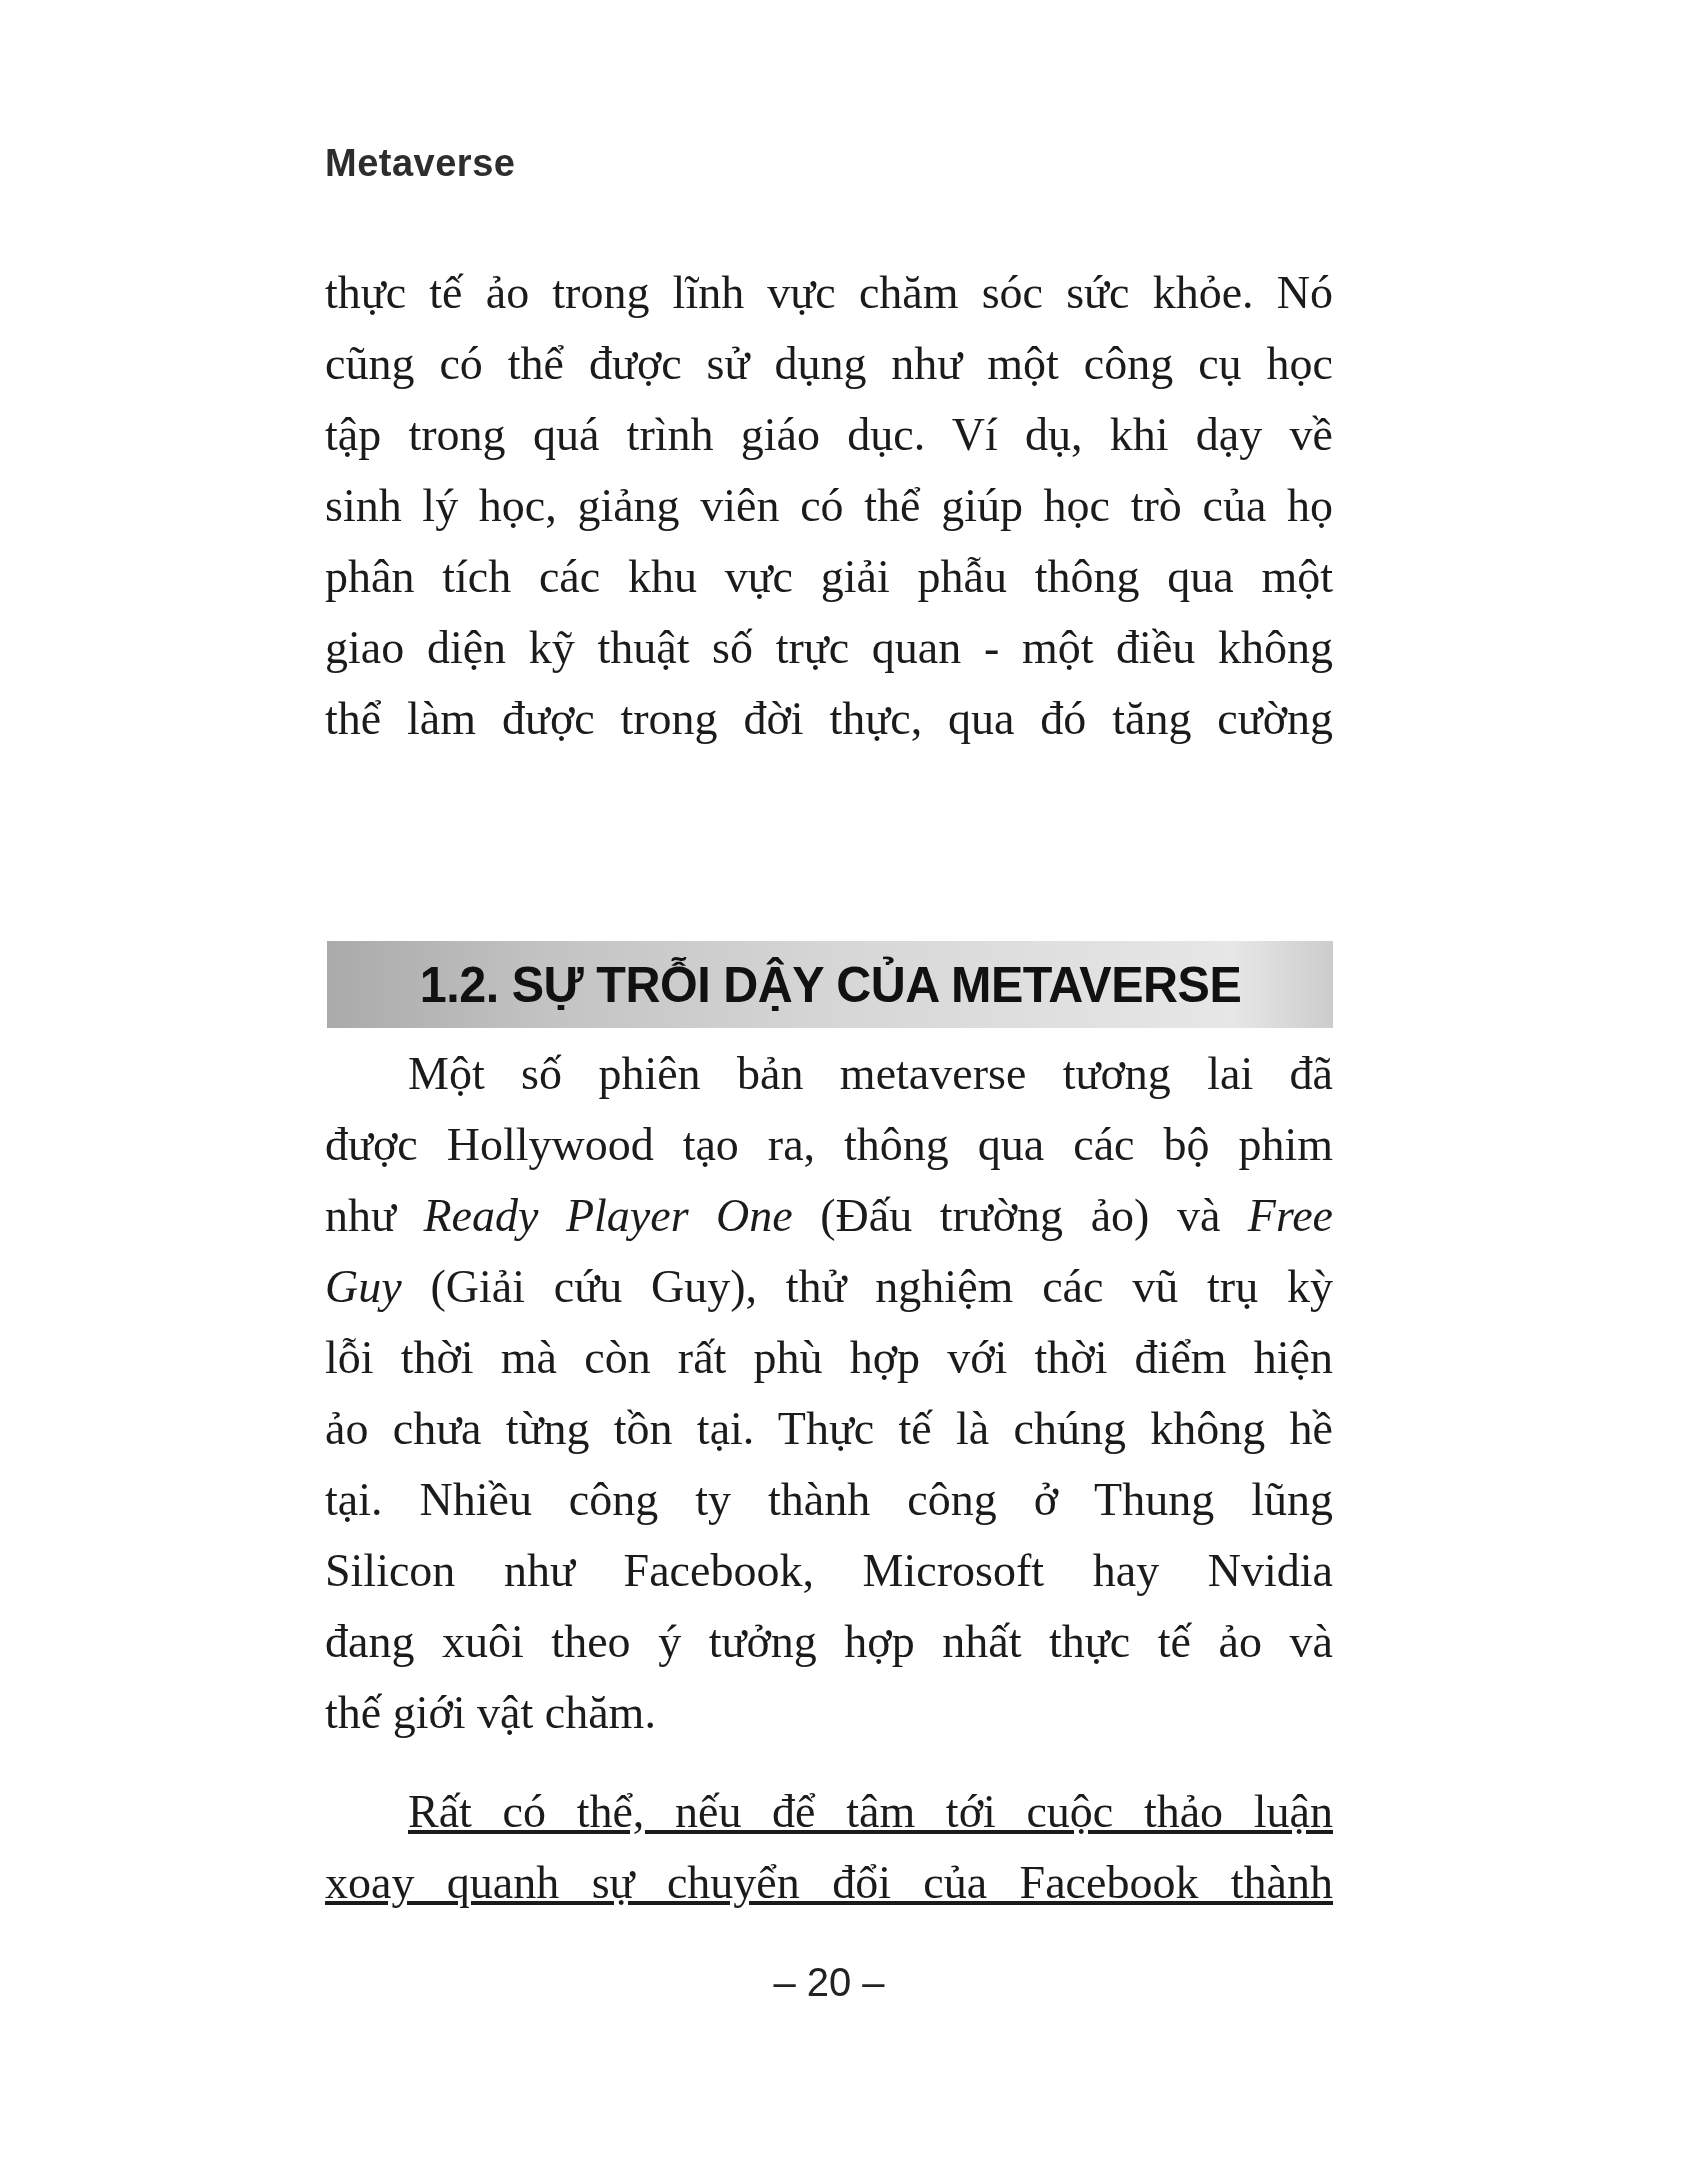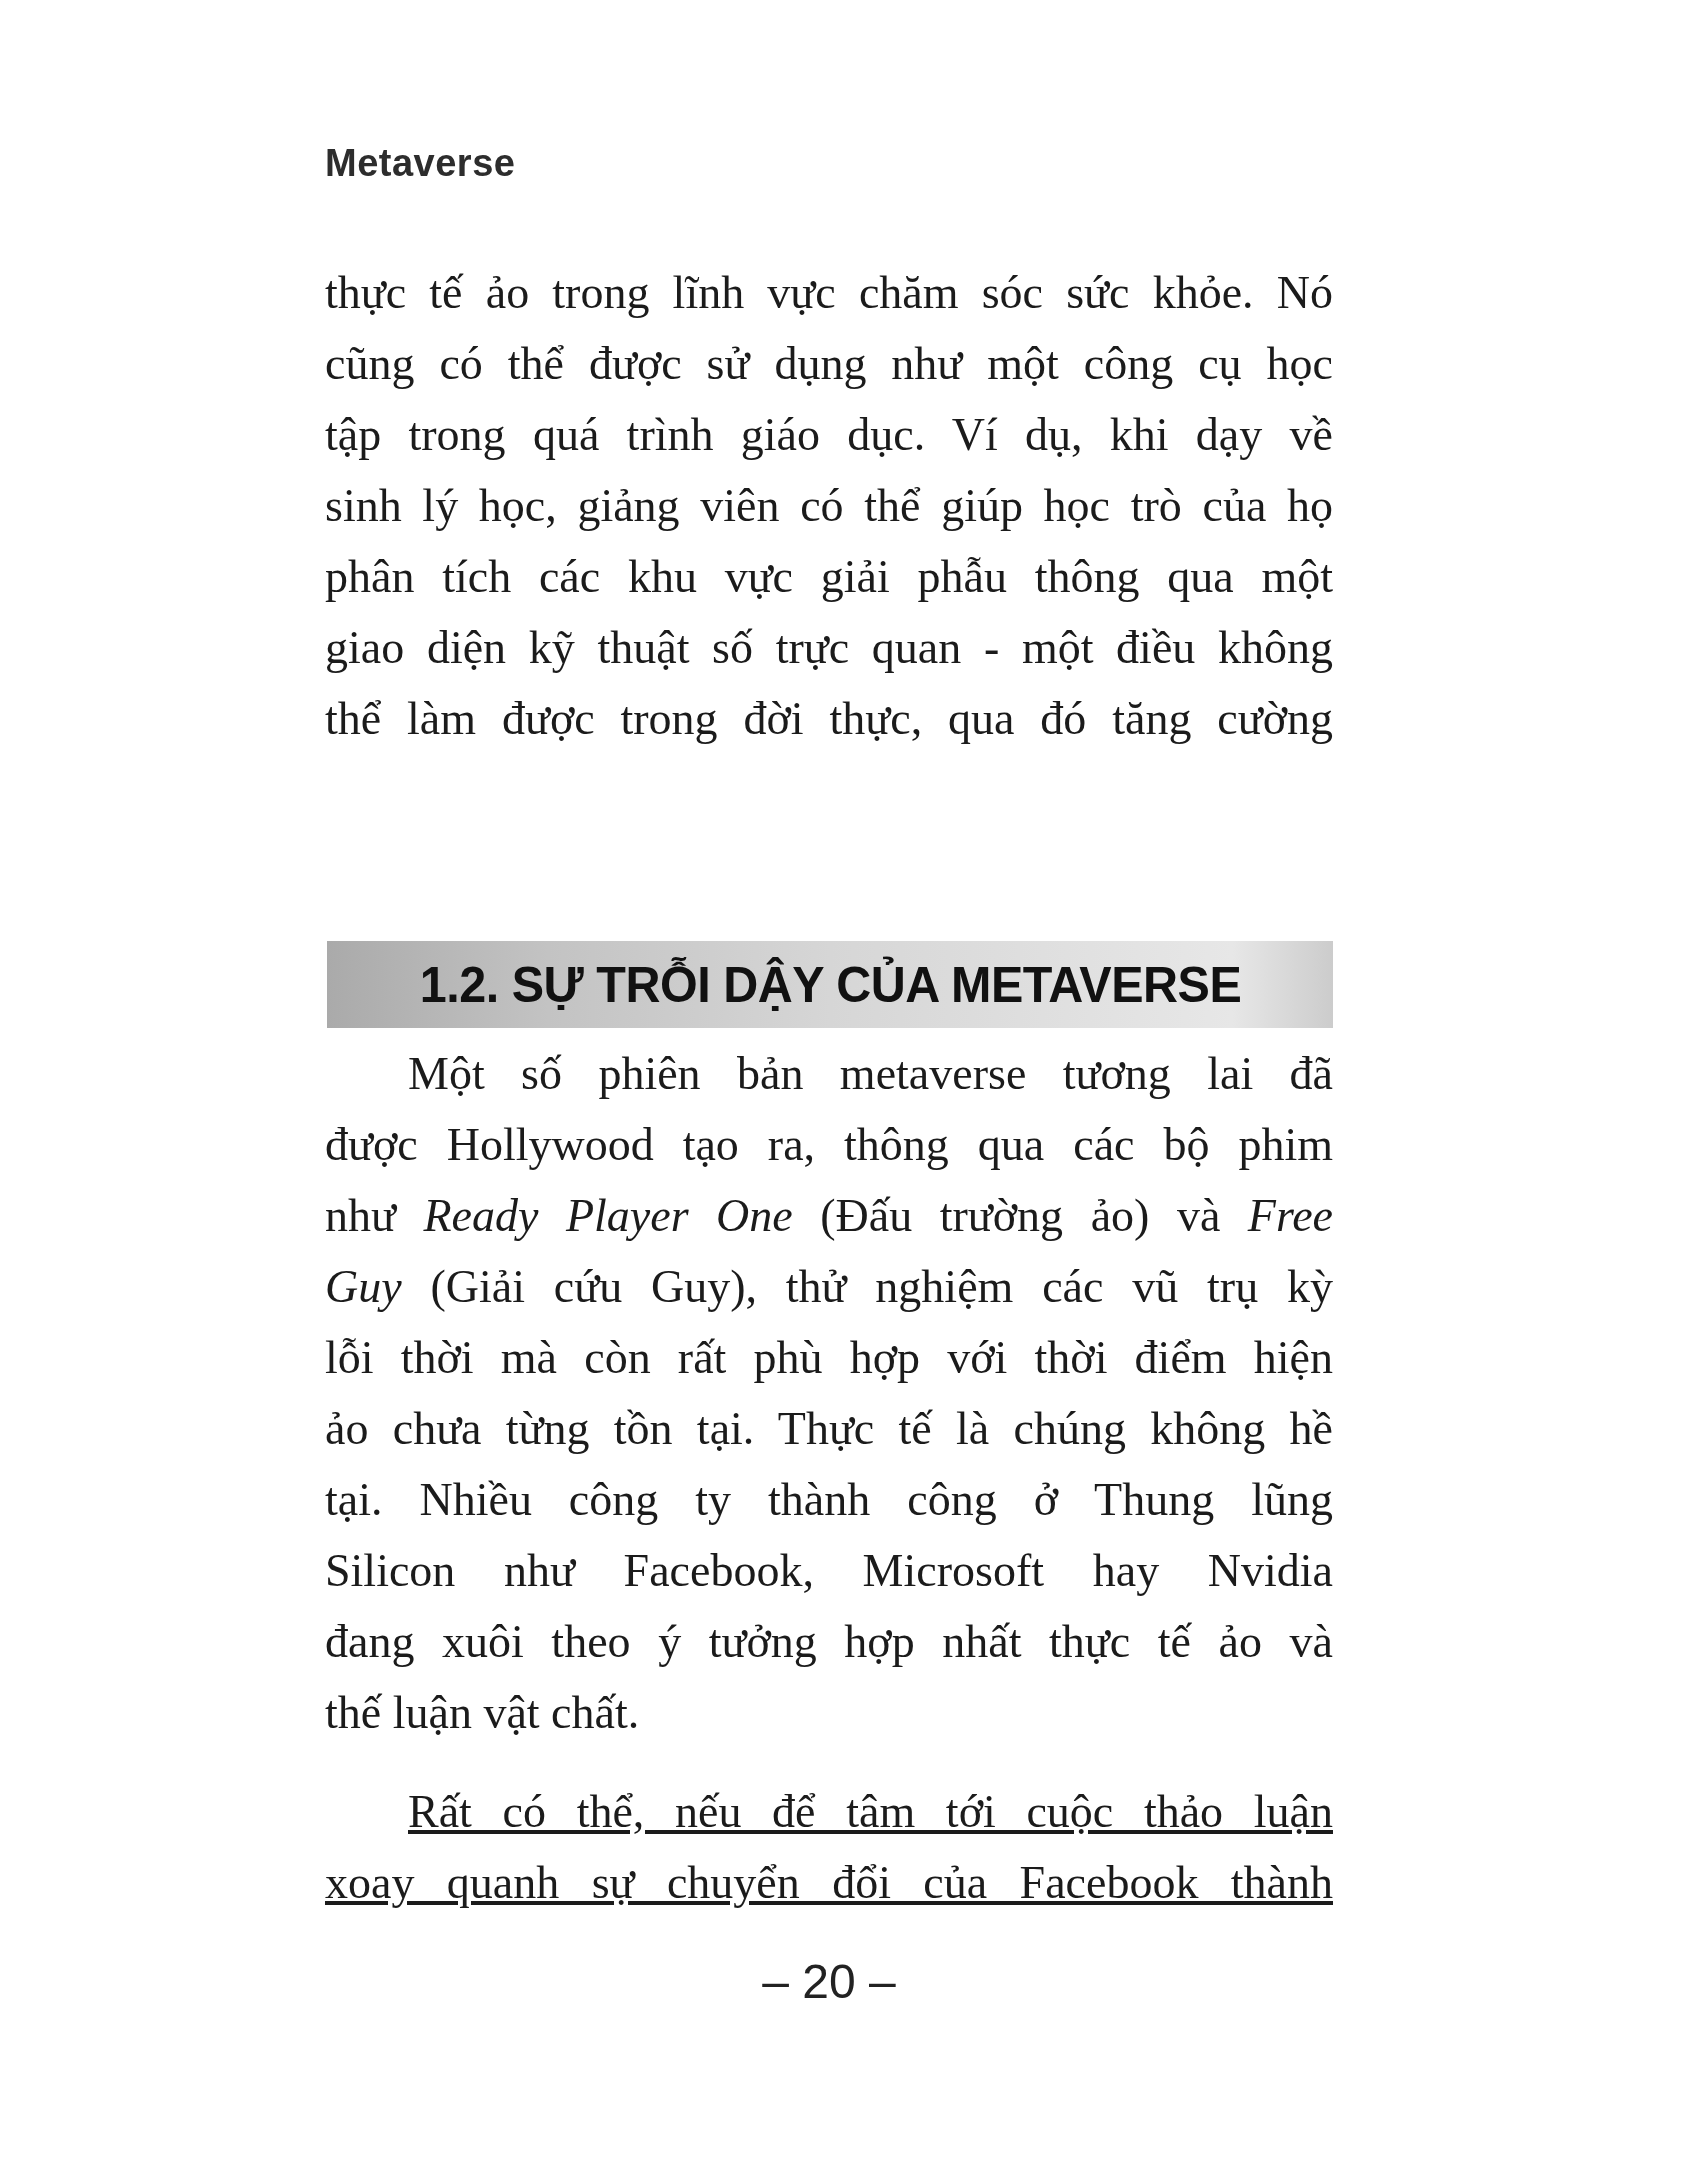--- a/index.html
+++ b/index.html
@@ -65,21 +65,21 @@
     transform:scaleX(0.97);
     white-space:nowrap;
   }
   .page-number{
     position:absolute;
     left:325px;top:1962px;
     width:1008px;
     text-align:center;
     font-family:"Liberation Sans",sans-serif;
     font-weight:400;
-    font-size:48px;line-height:40px;
+    font-size:40px;line-height:40px;
     color:#222222;
   }
 </style>
 </head>
 <body>
 
 <div class="page">
 
   <div class="running-header">Metaverse</div>
 
@@ -100,21 +100,21 @@
       <div class="paragraph" style="top: 1038px;">
         <div class="line indent"><span>Một số phiên bản metaverse tương lai đã</span></div>
         <div class="line"><span>được Hollywood tạo ra, thông qua các bộ phim</span></div>
         <div class="line"><span>như </span><i>Ready Player One</i><span> (Đấu trường ảo) và </span><i>Free</i></div>
         <div class="line"><i>Guy</i><span> (Giải cứu Guy), thử nghiệm các vũ trụ kỳ</span></div>
         <div class="line"><span>lỗi thời mà còn rất phù hợp với thời điểm hiện</span></div>
         <div class="line"><span>ảo chưa từng tồn tại. Thực tế là chúng không hề</span></div>
         <div class="line"><span>tại. Nhiều công ty thành công ở Thung lũng</span></div>
         <div class="line"><span>Silicon như Facebook, Microsoft hay Nvidia</span></div>
         <div class="line"><span>đang xuôi theo ý tưởng hợp nhất thực tế ảo và</span></div>
-        <div class="line last"><span>thế luận vật chất.</span></div>
+        <div class="line last"><span>thế giới vật chăm.</span></div>
       </div>
       <div class="paragraph" style="top: 1776px; text-decoration: underline;">
         <div class="line indent"><span>Rất có thể, nếu để tâm tới cuộc thảo luận</span></div>
         <div class="line"><span>xoay quanh sự chuyển đổi của Facebook thành</span></div>
       </div>
     </div>
 
   <div class="page-number">– 20 –</div>
 
 </div>

